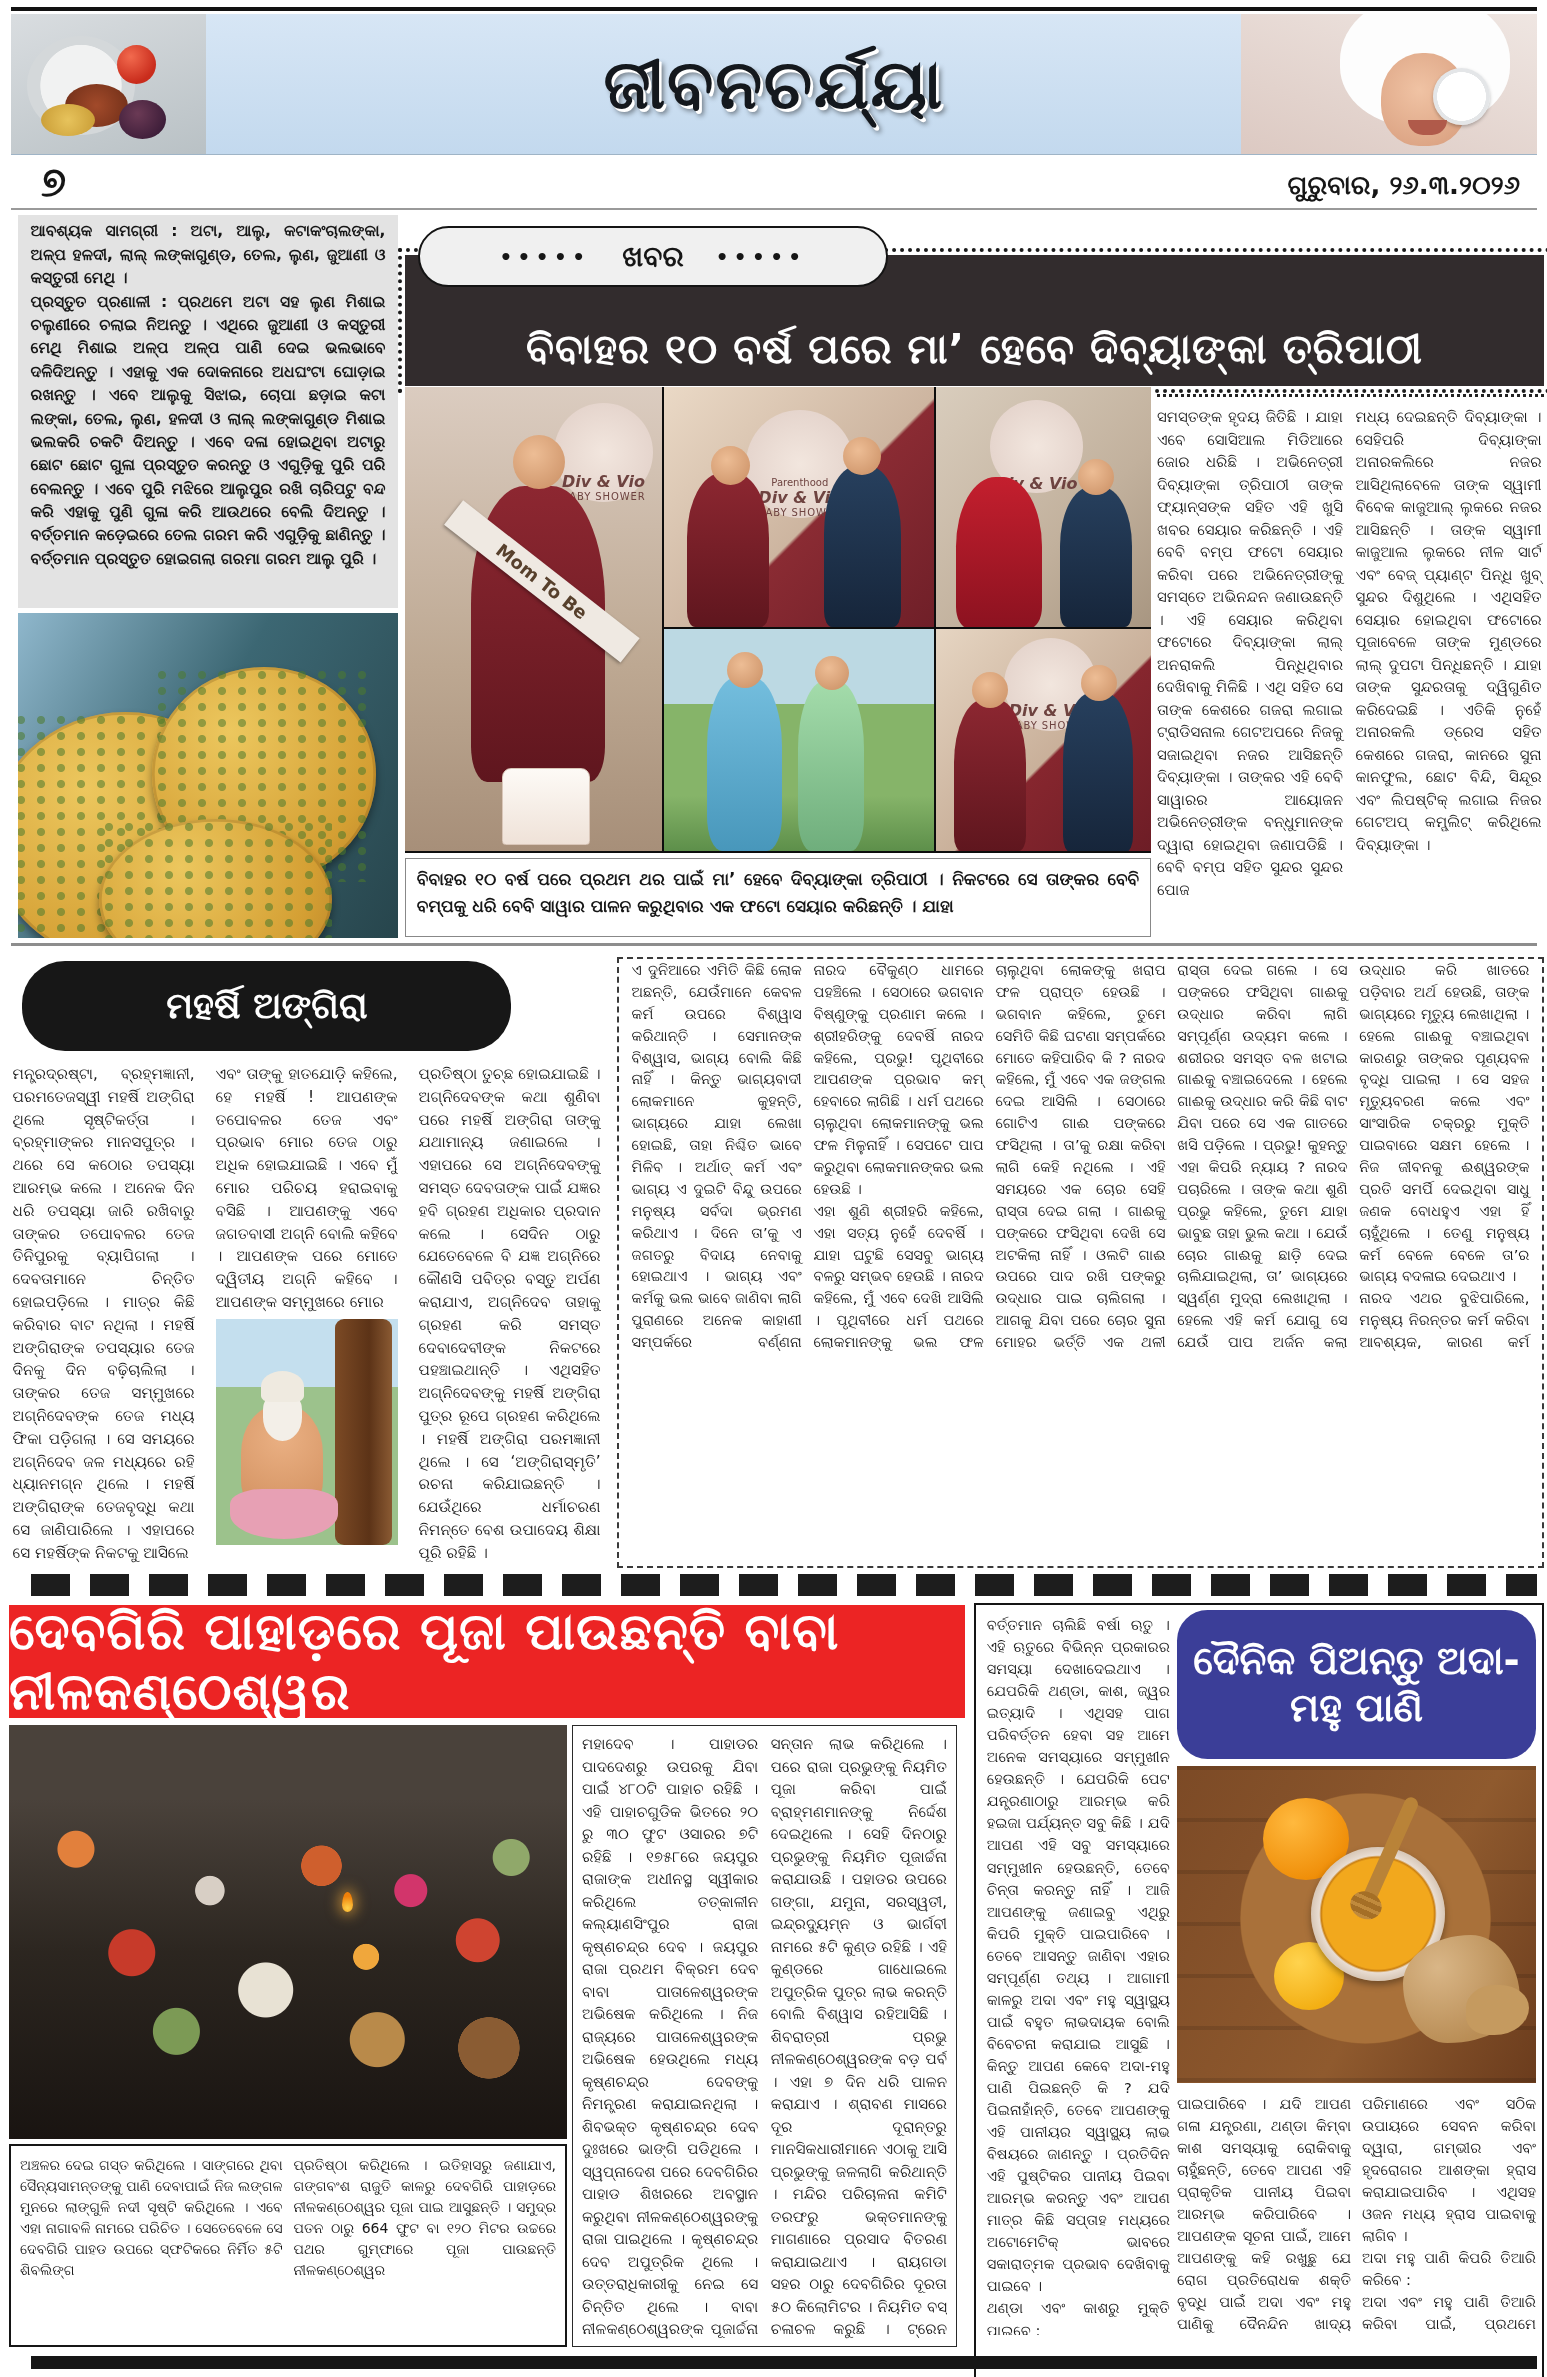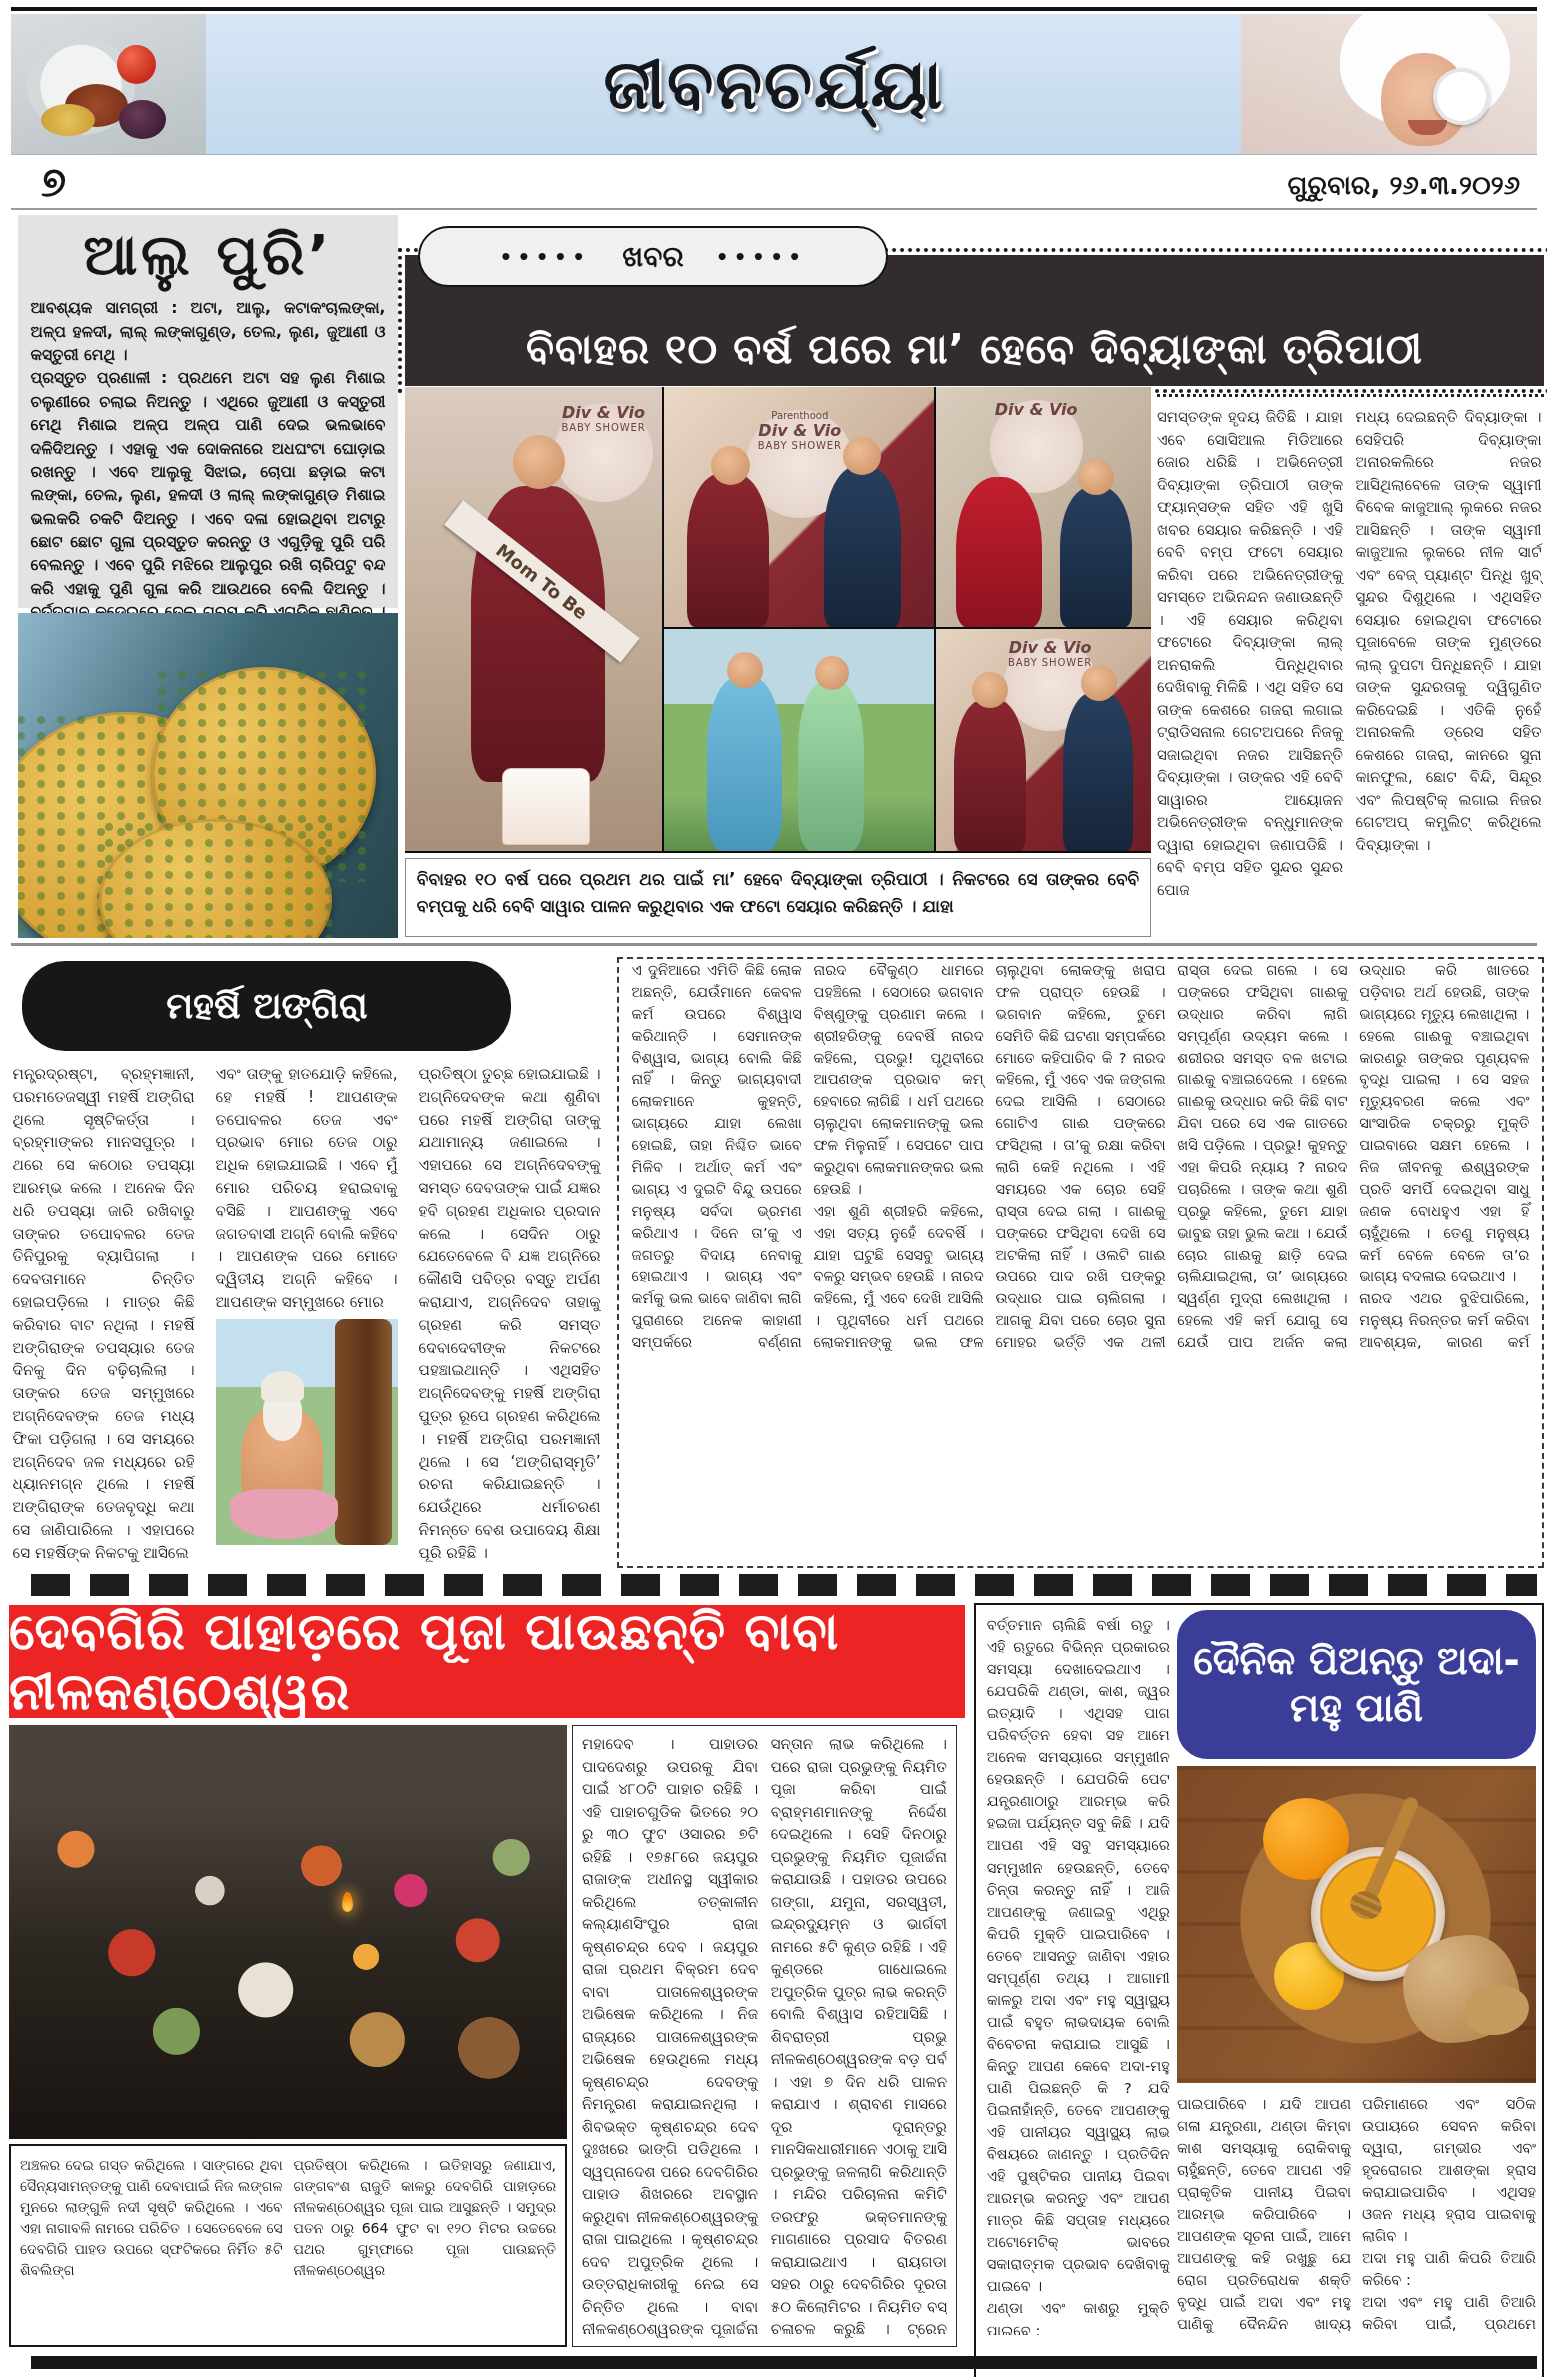--- a/index.html
+++ b/index.html
@@ -41,21 +41,21 @@
   .news-kicker{left:418px;top:226px;width:466px;height:57px;background:#f0f0f0;border:2.7px solid #141414;border-radius:38px;display:flex;align-items:center;justify-content:center;gap:32px;z-index:3;}
   .news-kicker .dots{font-size:20px;letter-spacing:5.4px;font-weight:bold;}
   .news-kicker .label{font-size:28px;font-weight:bold;}
   .collage{left:405px;top:387px;width:746px;height:466px;background:#0d0d0d;display:grid;grid-template-columns:257px 270px 215px;grid-template-rows:240px 222px;gap:1.8px;}
   .ph{position:relative;overflow:hidden;}
   .ph-tl{background:linear-gradient(135deg,#ead9c6,#cdb5a0 55%,#8a2b33 56%,#6f1f28);}
   .ph-bl{background:linear-gradient(180deg,#bcd9e3 0 34%,#86b469 34% 75%,#5d8f4a);}
   .ph-c{grid-row:1/3;background:linear-gradient(180deg,#dbccc0,#bda892 60%,#a78f79);}
   .ph-tr{background:linear-gradient(135deg,#d9cdbd,#c2b19d 60%,#a89681);}
   .ph-br{background:linear-gradient(135deg,#e6d5c2,#c9b09a 55%,#86262e 56%,#6d1d26);}
-  .sign-circle{position:absolute;border-radius:50%;background:radial-gradient(circle,#f2e6de,#e0cec6);display:flex;flex-direction:column;align-items:center;justify-content:flex-start;color:#6e4340;text-align:center;}
+  .sign-circle{position:absolute;border-radius:50%;background:radial-gradient(circle,#f2e6de,#e0cec6);display:flex;flex-direction:column;align-items:center;justify-content:flex-end;color:#6e4340;text-align:center;}
   .sign-circle .s1{font-size:10px;} .sign-circle .s2{font-size:16px;font-style:italic;font-weight:bold;} .sign-circle .s3{font-size:10px;letter-spacing:0.9px;}
   .fig{position:absolute;border-radius:42% 42% 10% 10%;}
   .fig.maroon{background:linear-gradient(180deg,#8d2731,#5f161e);}
   .fig.navy{background:linear-gradient(180deg,#27405e,#16253a);}
   .fig.red{background:linear-gradient(180deg,#c41f2e,#8c1220);}
   .fig.blue{background:linear-gradient(180deg,#74bede,#4897bb);}
   .fig.green{background:linear-gradient(180deg,#a4dcab,#6fae7c);}
   .head{position:absolute;border-radius:50%;background:radial-gradient(circle at 40% 35%,#edbd95,#c98e63);}
   .sash{position:absolute;background:#efe9e2;color:#57402c;font-weight:bold;display:flex;align-items:center;justify-content:center;box-shadow:0 1.8px 3.6px rgba(0,0,0,.35);}
   .cake{position:absolute;background:linear-gradient(180deg,#fdfaf6,#efe2d8);border-radius:9px 9px 3.6px 3.6px;border:0.9px solid #d9c6b8;}
@@ -133,21 +133,20 @@
     <div class="cream" style="position:absolute;"></div>
     <div class="smile" style="position:absolute;"></div>
   </div>
   <div class="abs mast-title">ଜୀବନଚର୍ଯ୍ୟା</div>
 </div>
 <div class="abs page-num">୭</div>
 <div class="abs page-date">ଗୁରୁବାର, ୨୬.୩.୨୦୨୬</div>
 <div class="abs header-rule"></div>
 
 <div class="abs recipe-panel">
-  <div class="recipe-title">ଆଲୁ ପୁରି’</div>
   <div class="recipe-body prose"><span class="lead">ଆବଶ୍ୟକ ସାମଗ୍ରୀ :</span> <span>ଅଟା, ଆଲୁ, କଟାକଂଚାଲଙ୍କା, ଅଳ୍ପ ହଳଦୀ, ଲାଲ୍ ଲଙ୍କାଗୁଣ୍ଡ, ତେଲ, ଲୁଣ, ଜୁଆଣୀ ଓ କସ୍ତୁରୀ ମେଥି ।</span>
 <span class="lead">ପ୍ରସ୍ତୁତ ପ୍ରଣାଳୀ :</span> <span>ପ୍ରଥମେ ଅଟା ସହ ଲୁଣ ମିଶାଇ ଚଲୁଣୀରେ ଚଲାଇ ନିଅନ୍ତୁ । ଏଥିରେ ଜୁଆଣୀ ଓ କସ୍ତୁରୀ ମେଥି ମିଶାଇ ଅଳ୍ପ ଅଳ୍ପ ପାଣି ଦେଇ ଭଲଭାବେ ଦଳିଦିଅନ୍ତୁ । ଏହାକୁ ଏକ ଦୋକନାରେ ଅଧଘଂଟା ଘୋଡ଼ାଇ ରଖନ୍ତୁ । ଏବେ ଆଲୁକୁ ସିଝାଇ, ଚୋପା ଛଡ଼ାଇ କଟା ଲଙ୍କା, ତେଲ, ଲୁଣ, ହଳଦୀ ଓ ଲାଲ୍ ଲଙ୍କାଗୁଣ୍ଡ ମିଶାଇ ଭଲକରି ଚକଟି ଦିଅନ୍ତୁ । ଏବେ ଦଳା ହୋଇଥିବା ଅଟାରୁ ଛୋଟ ଛୋଟ ଗୁଳା ପ୍ରସ୍ତୁତ କରନ୍ତୁ ଓ ଏଗୁଡ଼ିକୁ ପୁରି ପରି ବେଲନ୍ତୁ । ଏବେ ପୁରି ମଝିରେ ଆଲୁପୁର ରଖି ଚାରିପଟୁ ବନ୍ଦ କରି ଏହାକୁ ପୁଣି ଗୁଳା କରି ଆଉଥରେ ବେଲି ଦିଅନ୍ତୁ । ବର୍ତ୍ତମାନ କଡ଼େଇରେ ତେଲ ଗରମ କରି ଏଗୁଡ଼ିକୁ ଛାଣିନ୍ତୁ । ବର୍ତ୍ତମାନ ପ୍ରସ୍ତୁତ ହୋଇଗଲା ଗରମା ଗରମ ଆଲୁ ପୁରି ।</span></div>
 </div>
 <div class="abs recipe-photo">
   <div class="abs puri p1">
       <div class="herb"></div>
     </div>
   <div class="abs puri p2">
       <div class="herb"></div>
     </div>

